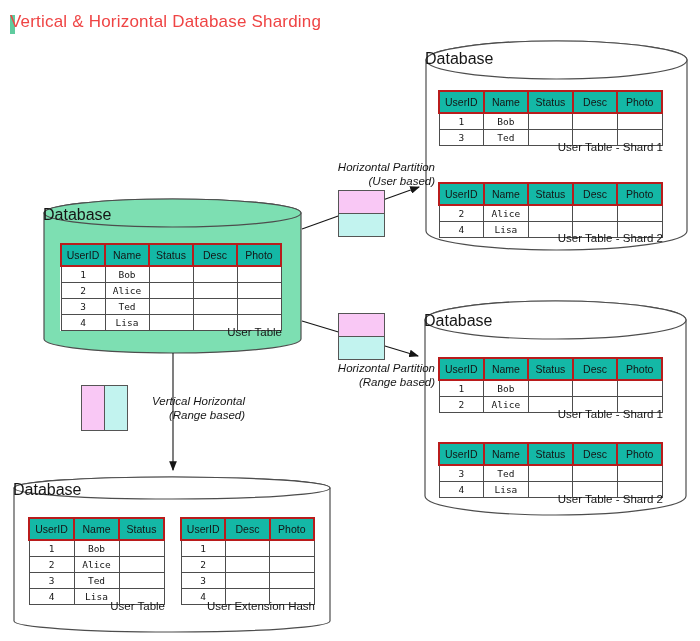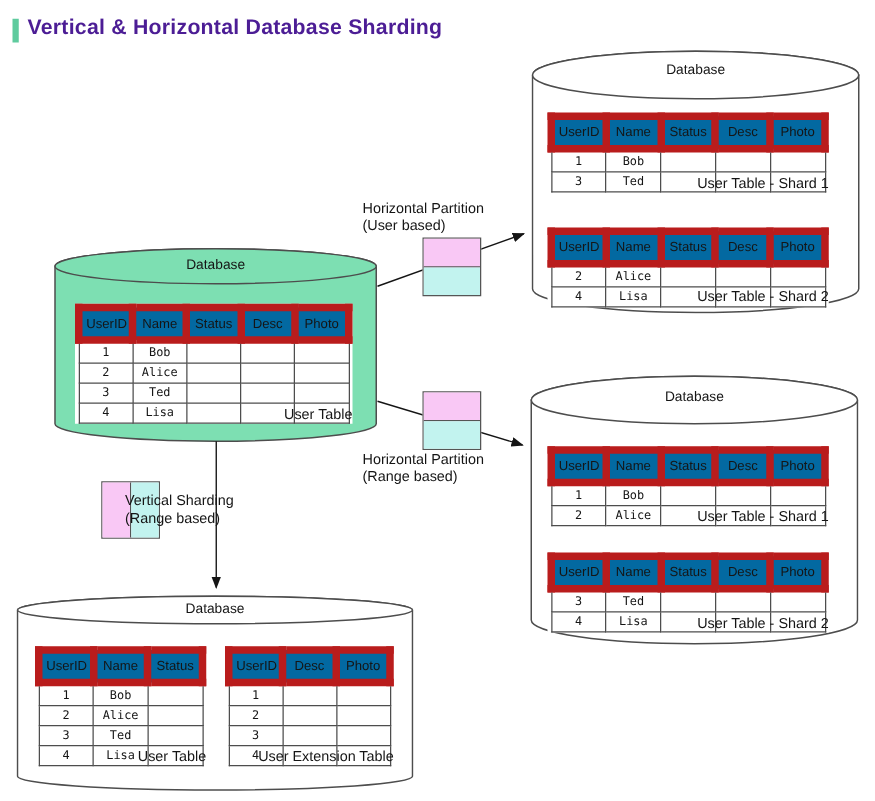--- a/index.html
+++ b/index.html
@@ -4,36 +4,36 @@
 <style>
   html,body{margin:0;padding:0;background:#fff;}
   .canvas{
     position:relative;width:700px;height:641px;background:#fff;overflow:hidden;
     font-family:"Liberation Sans",sans-serif;color:#111;
   }
   .abs{position:absolute;}
 
   
   .accent-bar{left:10px;top:15px;width:5px;height:19px;background:#5fcb9e;}
-  .page-title{left:22px;top:12px;font-size:17px;font-weight:700;letter-spacing:.2px;color:#4c1d95;}
+  .page-title{left:10px;top:12px;font-size:17px;font-weight:400;letter-spacing:.2px;color:#ef4444;}
 
   
   .cyl-svg{z-index:0;}
   .arrow-layer{left:0;top:0;z-index:1;pointer-events:none;}
   .part-icon{z-index:2;}
-  .part-label{z-index:2;font-size:11.5px;line-height:13.5px;text-align:left;color:#151515;}
-  .db-label{z-index:3;font-size:11px;text-align:center;color:#151515;}
+  .part-label{z-index:2;font-size:11.5px;line-height:13.5px;text-align:right;color:#151515;font-style:italic;}
+  .db-label{z-index:3;font-size:16px;text-align:left;color:#151515;}
   .tbl{z-index:3;}
   .caption{z-index:3;font-size:11.5px;text-align:right;color:#151515;}
 
   
   table{border-collapse:collapse;table-layout:fixed;width:100%;background:#fff;}
   th{
-    background:#0369a1;font-family:"Liberation Sans",sans-serif;font-size:10.5px;
-    font-weight:400;height:14px;border:6px solid #b91c1c;padding:3px;color:#151515;
+    background:#14b8a6;font-family:"Liberation Sans",sans-serif;font-size:10.5px;
+    font-weight:400;height:14px;border:2px solid #b91c1c;padding:3px;color:#151515;
   }
   td{
     font-family:"DejaVu Sans Mono",monospace;font-size:9.5px;text-align:center;
     height:15px;border:1px solid #4d4d4d;padding:0;color:#151515;
   }
 
   
   .stack-icon{width:45px;border:1px solid #555;background:#fff;}
   .stack-icon .half-top{height:22px;background:#f9c8f5;border-bottom:1px solid #555;}
   .stack-icon .half-bottom{height:22px;background:#c2f3ef;}
@@ -293,21 +293,21 @@
           <td></td>
           <td></td>
         </tr>
         <tr>
           <td>4</td>
           <td></td>
           <td></td>
         </tr>
       </tbody>
     </table>
-  <div class="abs caption" style="left:180px;top:600px;width:135px">User Extension Table</div>
+  <div class="abs caption" style="left:180px;top:600px;width:135px">User Extension Hash</div>
 
   <div class="abs part-label" style="left:290px;top:161px;width:145px">
     <div>Horizontal Partition</div>
     <div>(User based)</div>
   </div>
   <div class="abs part-icon stack-icon" style="left:338px;top:190px">
     <div class="half-top"></div>
     <div class="half-bottom"></div>
   </div>
 
@@ -318,17 +318,17 @@
   <div class="abs part-label" style="left:290px;top:362px;width:145px">
     <div>Horizontal Partition</div>
     <div>(Range based)</div>
   </div>
 
   <div class="abs part-icon side-icon" style="left:81px;top:385px">
     <div class="half-left"></div>
     <div class="half-right"></div>
   </div>
   <div class="abs part-label" style="left:100px;top:395px;width:145px">
-    <div>Vertical Sharding</div>
+    <div>Vertical Horizontal</div>
     <div>(Range based)</div>
   </div>
 
 </div>
 
 </body></html>

